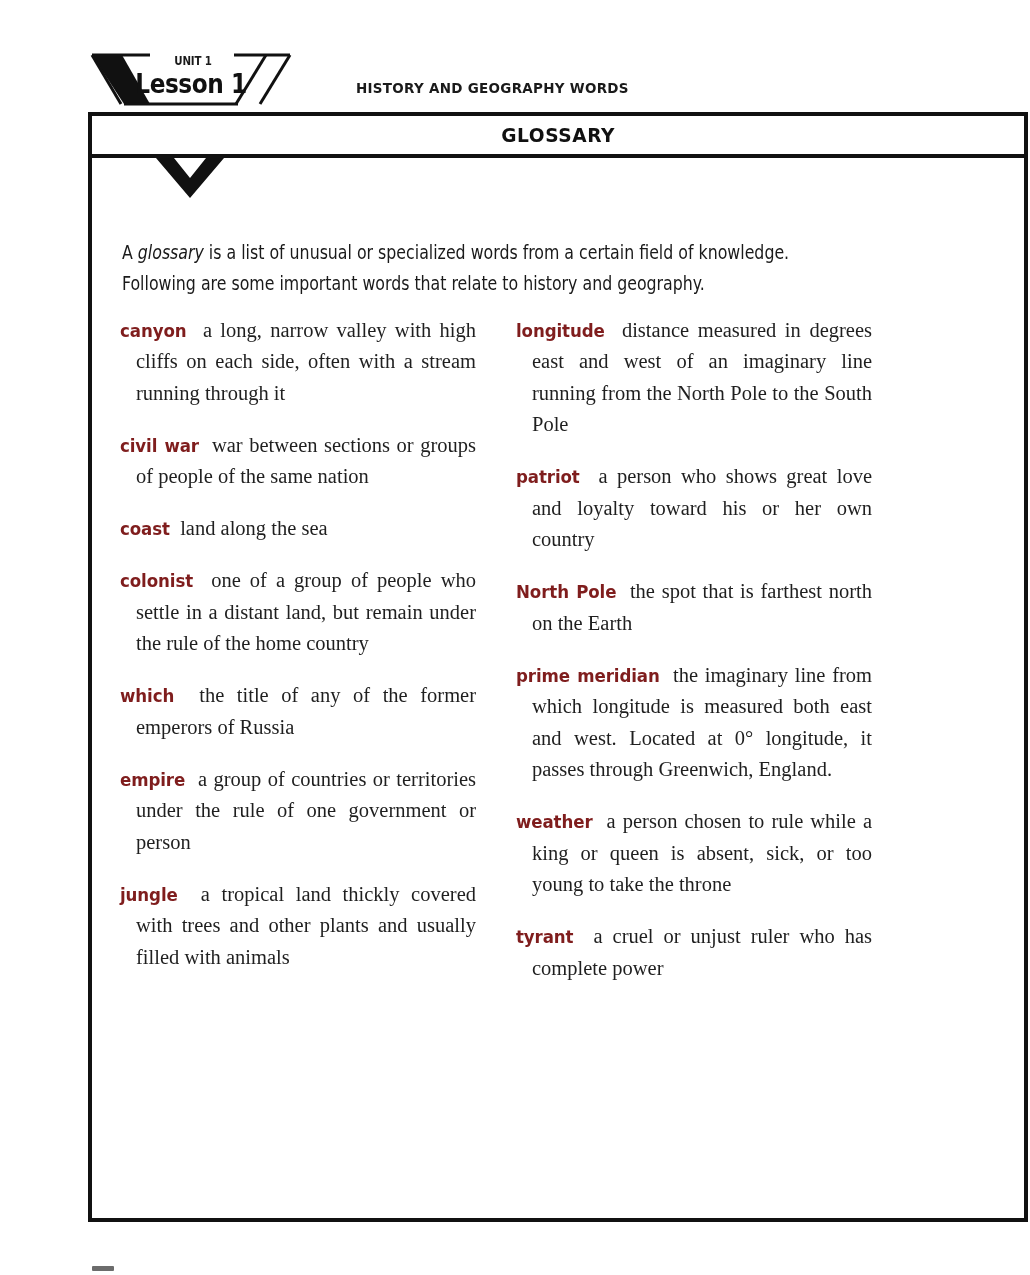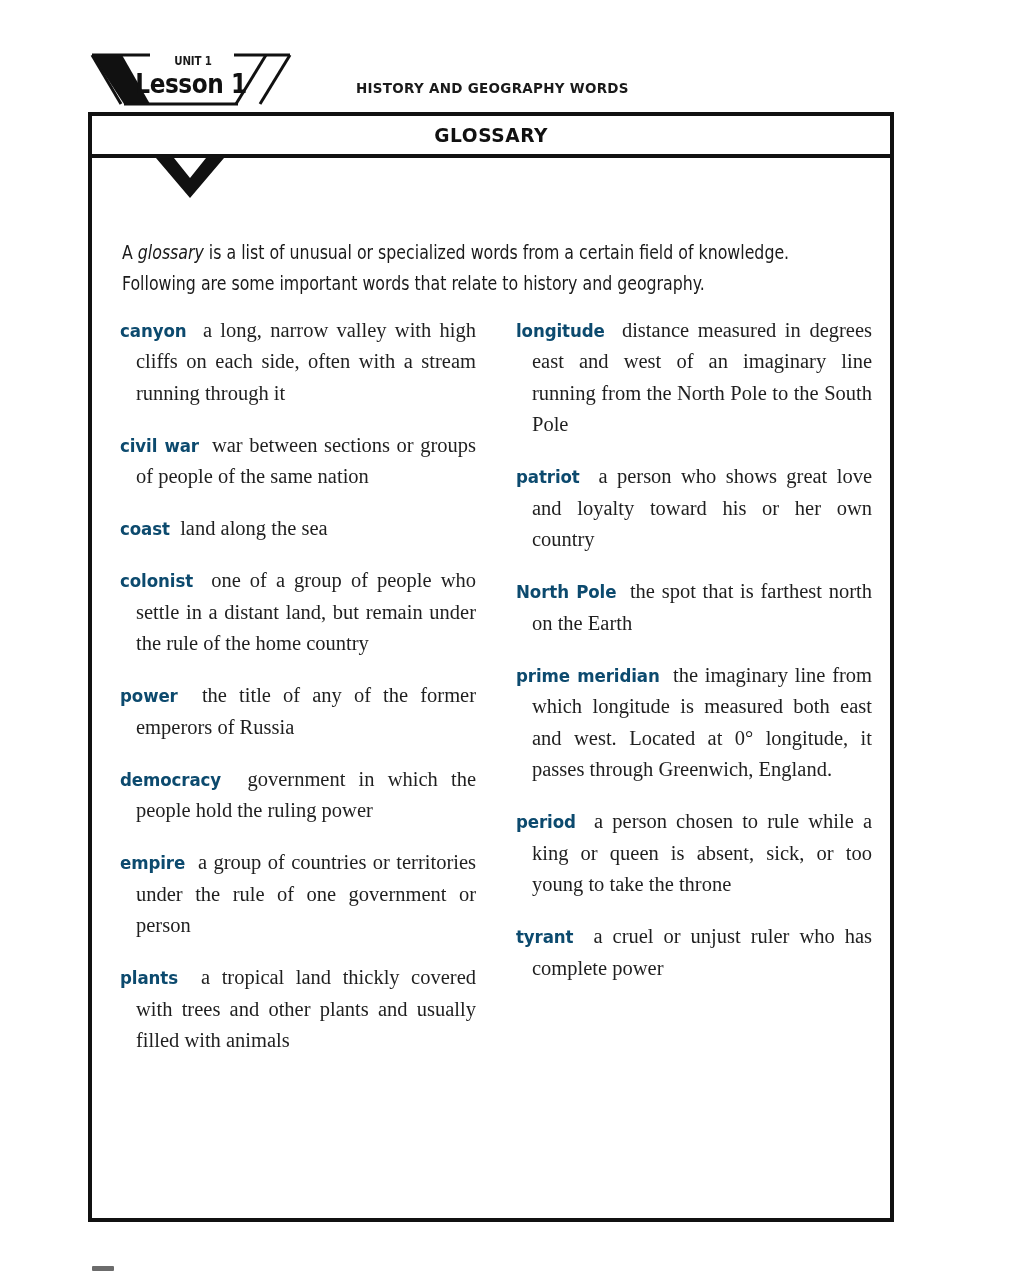--- a/index.html
+++ b/index.html
@@ -76,21 +76,21 @@
     transform: scaleX(0.93);
     transform-origin: 0 50%;
     white-space: nowrap;
   }
 
   
   .content-box {
     position: absolute;
     left: 88px;
     top: 112px;
-    width: 806px;
+    width: 940px;
     height: 1110px;
     border: 4px solid #111111;
     box-sizing: border-box;
     background: #ffffff;
   }
 
   .title-bar {
     position: absolute;
     left: 0;
     top: 0;
@@ -161,21 +161,21 @@
     padding-left: 16px;
     text-justify: inter-word;
     hyphens: none;
   }
   .entry:last-child { margin-bottom: 0; }
 
   .term {
     font-family: "DejaVu Sans Condensed", "Liberation Sans Narrow", "DejaVu Sans", sans-serif;
     font-weight: bold;
     font-size: 18.5px;
-    color: #0c4a6e;
+    color: #7f1d1d;
     margin-left: -16px;
     letter-spacing: -0.1px;
   }
   .def {
     font-family: "Liberation Serif", "DejaVu Serif", serif;
     color: #1f1f1f;
   }
 
   
   .page-num-smudge {
@@ -227,31 +227,30 @@
     </div>
 
     <p class="intro"><span>A </span><em>glossary</em><span> is a list of unusual or specialized words from a certain field of knowledge. Following are some important words that relate to history and geography.</span></p>
 
     <div class="columns">
       <div class="column" id="left-column">
           <p class="entry"><span class="term">canyon</span><span class="def">&nbsp;&nbsp;a long, narrow valley with high cliffs on each side, often with a stream running through it</span></p>
           <p class="entry"><span class="term">civil war</span><span class="def">&nbsp;&nbsp;war between sections or groups of people of the same nation</span></p>
           <p class="entry"><span class="term">coast</span><span class="def">&nbsp;&nbsp;land along the sea</span></p>
           <p class="entry"><span class="term">colonist</span><span class="def">&nbsp;&nbsp;one of a group of people who settle in a distant land, but remain under the rule of the home country</span></p>
-          <p class="entry"><span class="term">power</span><span class="def">&nbsp;&nbsp;the title of any of the former emperors of Russia</span></p>
-          <p class="entry"><span class="term">democracy</span><span class="def">&nbsp;&nbsp;government in which the people hold the ruling power</span></p>
+          <p class="entry"><span class="term">which</span><span class="def">&nbsp;&nbsp;the title of any of the former emperors of Russia</span></p>
           <p class="entry"><span class="term">empire</span><span class="def">&nbsp;&nbsp;a group of countries or territories under the rule of one government or person</span></p>
-          <p class="entry"><span class="term">plants</span><span class="def">&nbsp;&nbsp;a tropical land thickly covered with trees and other plants and usually filled with animals</span></p>
+          <p class="entry"><span class="term">jungle</span><span class="def">&nbsp;&nbsp;a tropical land thickly covered with trees and other plants and usually filled with animals</span></p>
         </div>
       <div class="column" id="right-column">
           <p class="entry"><span class="term">longitude</span><span class="def">&nbsp;&nbsp;distance measured in degrees east and west of an imaginary line running from the North Pole to the South Pole</span></p>
           <p class="entry"><span class="term">patriot</span><span class="def">&nbsp;&nbsp;a person who shows great love and loyalty toward his or her own country</span></p>
           <p class="entry"><span class="term">North Pole</span><span class="def">&nbsp;&nbsp;the spot that is farthest north on the Earth</span></p>
           <p class="entry"><span class="term">prime meridian</span><span class="def">&nbsp;&nbsp;the imaginary line from which longitude is measured both east and west. Located at 0° longitude, it passes through Greenwich, England.</span></p>
-          <p class="entry"><span class="term">period</span><span class="def">&nbsp;&nbsp;a person chosen to rule while a king or queen is absent, sick, or too young to take the throne</span></p>
+          <p class="entry"><span class="term">weather</span><span class="def">&nbsp;&nbsp;a person chosen to rule while a king or queen is absent, sick, or too young to take the throne</span></p>
           <p class="entry"><span class="term">tyrant</span><span class="def">&nbsp;&nbsp;a cruel or unjust ruler who has complete power</span></p>
         </div>
     </div>
 
   </div>
 
   <div class="page-num-smudge"></div>
 
 </div>
 

